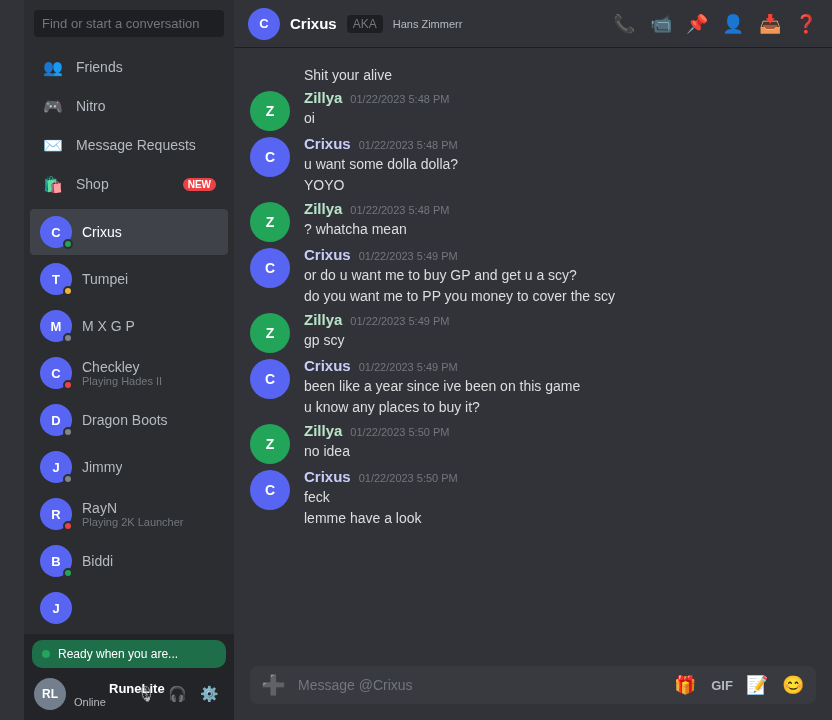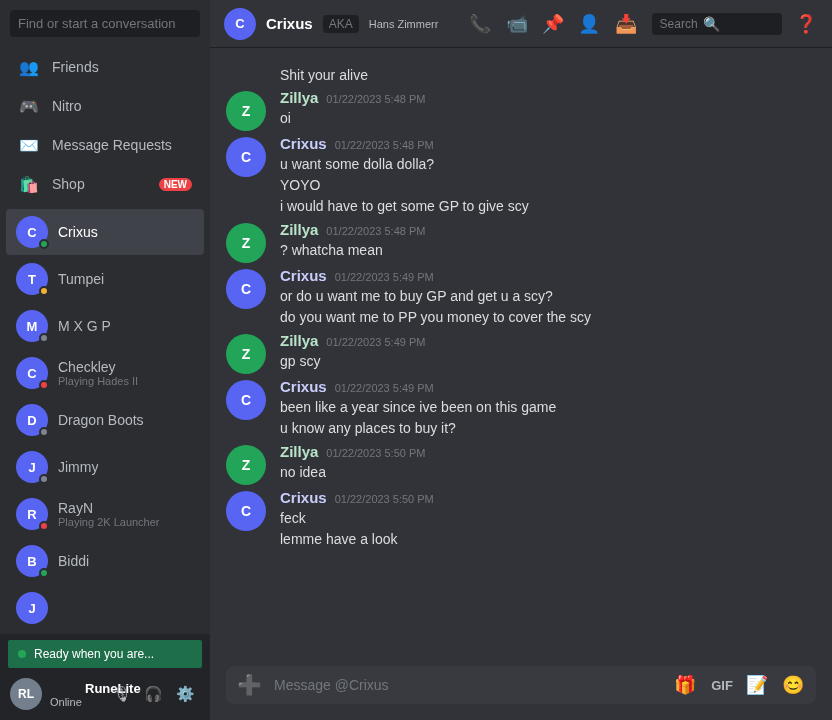--- a/index.html
+++ b/index.html
@@ -11,20 +11,21 @@
       height: 720px;
       overflow: hidden;
       display: flex;
       flex-direction: column;
     }
     .app-container {
       display: flex;
       width: 832px;
       height: 720px;
       overflow: hidden;
+      padding-left: 24px;
     }
     
     .sidebar {
       width: 210px;
       background: #2b2d31;
       display: flex;
       flex-direction: column;
       height: 100%;
       flex-shrink: 0;
     }
@@ -140,21 +141,21 @@
     
     .sidebar-bottom {
       background: #232428;
       padding: 6px 8px;
       display: flex;
       flex-direction: column;
       gap: 2px;
     }
     .activity-banner {
       background: #1e6e4a;
-      border-radius: 2px;
+      border-radius: 10px;
       padding: 7px 10px;
       font-size: 12px;
       color: #fff;
       display: flex;
       align-items: center;
       gap: 8px;
       margin-bottom: 4px;
     }
     .activity-dot { width: 8px; height: 8px; border-radius: 50%; background: #23a559; flex-shrink: 0; }
     .user-controls {
@@ -517,24 +518,20 @@
       <span class="channel-name">Crixus</span>
       <span class="channel-aka">AKA</span>
       <span class="channel-aka-name">Hans Zimmerr</span>
       <div class="header-spacer"></div>
       <div class="header-icons">
         <span class="header-icon">📞</span>
         <span class="header-icon">📹</span>
         <span class="header-icon">📌</span>
         <span class="header-icon">👤</span>
         <span class="header-icon">📥</span>
-        <div class="search-box">
-          <span class="search-box" style="background:none;padding:0;width:auto;font-size:12px;color:#72767d;">Search</span>
-          <span class="search-icon-h">🔍</span>
-        </div>
         <span class="header-icon">❓</span>
       </div>
     </div>
 
     <div class="messages-container">
 
       <div class="continued-msg">
         <div class="msg-text">Shit your alive</div>
       </div>
 
@@ -552,21 +549,20 @@
 
       <div class="message-group">
         <div class="msg-avatar av-purple">C</div>
         <div class="msg-content">
           <div class="msg-header">
             <span class="msg-username crixus">Crixus</span>
             <span class="msg-time">01/22/2023 5:48 PM</span>
           </div>
           <div class="msg-text">u want some dolla dolla?</div>
           <div class="msg-text">YOYO</div>
-          <div class="msg-text">i would have to get some GP to give scy</div>
         </div>
       </div>
 
       <div class="message-group">
         <div class="msg-avatar av-green">Z</div>
         <div class="msg-content">
           <div class="msg-header">
             <span class="msg-username zillya">Zillya</span>
             <span class="msg-time">01/22/2023 5:48 PM</span>
           </div>

